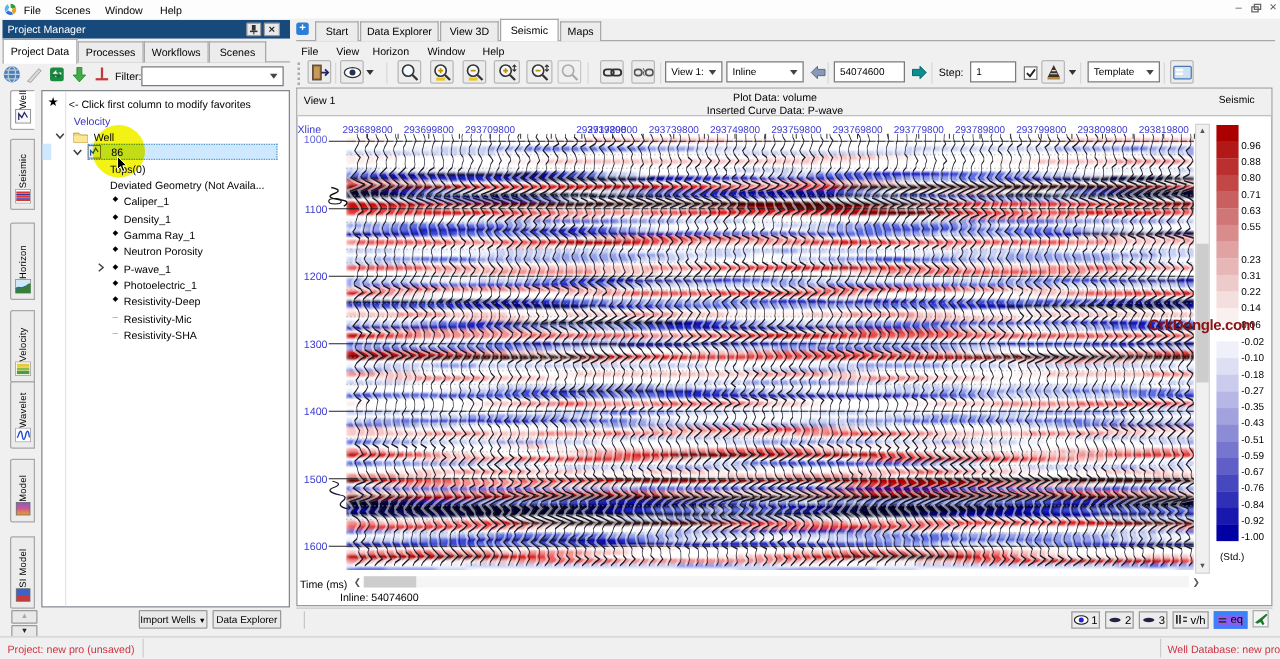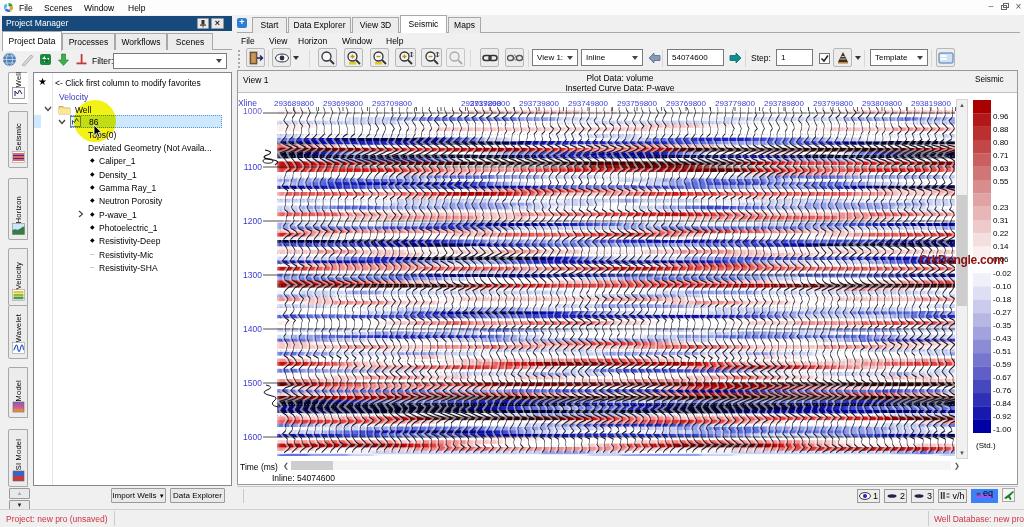--- a/index.html
+++ b/index.html
@@ -2078,21 +2078,21 @@
 <div class="abs" style="left:884px;top:488.5px;width:23px;height:14px;background:#ececec;border:1px solid #9a9a9a;display:flex;align-items:center;justify-content:center;gap:2px;font-size:9px;"><svg style="" width="12" height="8" viewBox="0 0 12 8">
       <ellipse cx="6" cy="4" rx="4.5" ry="1.8" fill="#224"></ellipse>
     </svg>2</div>
 <div class="abs" style="left:911px;top:488.5px;width:23px;height:14px;background:#ececec;border:1px solid #9a9a9a;display:flex;align-items:center;justify-content:center;gap:2px;font-size:9px;"><svg style="" width="12" height="8" viewBox="0 0 12 8">
       <ellipse cx="6" cy="4" rx="4.5" ry="1.8" fill="#224"></ellipse>
     </svg>3</div>
 <div class="abs" style="left:938px;top:488.5px;width:29px;height:14px;background:#ececec;border:1px solid #9a9a9a;display:flex;align-items:center;justify-content:center;gap:2px;font-size:9px;"><svg style="" width="10" height="9" viewBox="0 0 10 9">
       <path d="M1.5 1v7M4 1v7" stroke="#333" stroke-width="1.4"></path>
       <path d="M6.5 3h3M6.5 6h3" stroke="#333" stroke-width="1.2"></path>
     </svg>v/h</div>
-<div class="abs" style="left:971px;top:488.5px;width:27px;height:14px;background:#8b5cf6;border:5px solid #3b82f6;display:flex;align-items:flex-end;justify-content:center;gap:2px;font-size:9px;"><svg style="" width="8" height="8" viewBox="0 0 8 8">
+<div class="abs" style="left:971px;top:488.5px;width:27px;height:14px;background:#8b5cf6;border:3px solid #3b82f6;display:flex;align-items:flex-end;justify-content:center;gap:2px;font-size:9px;"><svg style="" width="8" height="8" viewBox="0 0 8 8">
       <path d="M1 3h6M1 5.5h6" stroke="#333" stroke-width="1.3"></path>
     </svg>eq</div>
 <div class="abs" style="left:1002px;top:488px;width:13px;height:14px;border:1px solid #aaa;background:#f4f4f4;"><svg style="" width="12" height="12" viewBox="0 0 12 12">
       <path d="M1 9L10 2l1 1-4 4 1.5 3-1.2 1.2-2-2.6L3 10z" fill="#1a7a2a"></path>
     </svg></div>
 <div class="abs" style="left:0;top:509px;width:1024px;height:18px;background:#f0f0f0;border-top:1px solid #d0d0d0;"></div>
 <div class="abs" style="left:6px;top:514px;font-size:8.5px;color:#cc3344;">Project: new pro (unsaved)</div>
 <div class="abs" style="left:114px;top:511px;width:1px;height:15px;background:#ccc;"></div>
 <div class="abs" style="left:928px;top:511px;width:1px;height:15px;background:#ccc;"></div>
 <div class="abs" style="left:934px;top:514px;font-size:8.5px;color:#cc3344;">Well Database: new pro</div>

